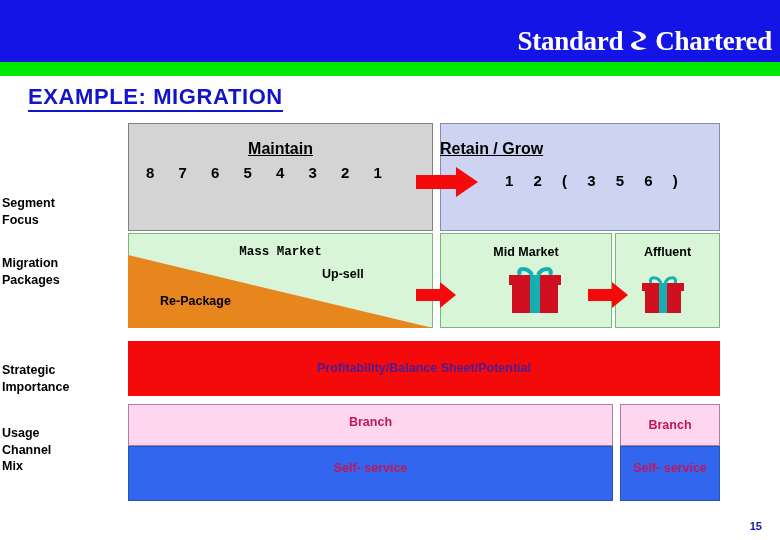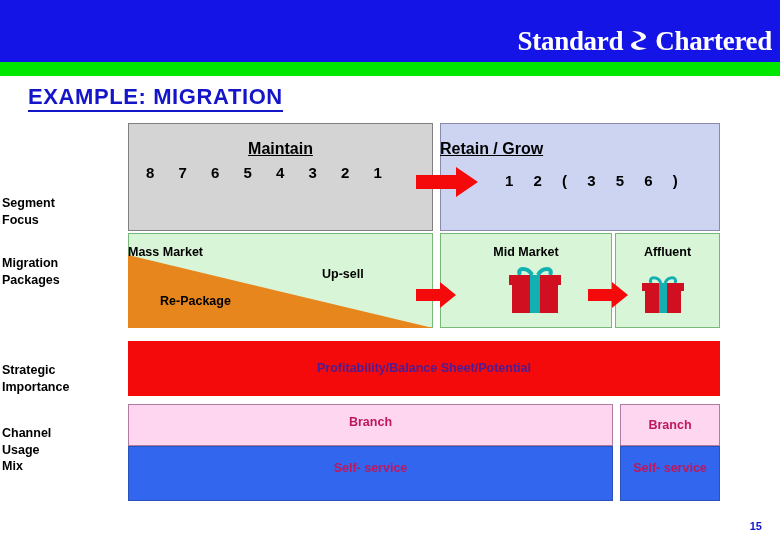--- a/index.html
+++ b/index.html
@@ -125,21 +125,21 @@
   }
   #affluent-box {
     left: 615px; top: 233px; width: 105px; height: 95px;
     background: #d8f5d8; border: 1px solid #7ab87a;
   }
   .seg-name {
     position: absolute;
     font-size: 12.5px; font-weight: bold; color: #000;
     white-space: nowrap;
   }
-  #mass-name { left:128px; top:245px; width:305px; text-align:left; }
+  #mass-name { left:128px; top:245px; width:305px; text-align:center;font-family:Liberation Mono, monospace; }
   #mid-name  { left:440px; top:245px; width:172px; text-align:center; }
   #aff-name  { left:615px; top:245px; width:105px; text-align:center; }
 
   #repackage-wedge {
     left: 128px; top: 255px; width: 305px; height: 73px;
   }
   #repackage-label {
     position:absolute; left: 160px; top: 294px;
     font-size: 12.5px; font-weight: bold; color:#000; white-space:nowrap;
   }
@@ -225,22 +225,22 @@
   <div>Migration</div>
   <div>Packages</div>
 </div>
 
 <div class="row-label" id="lbl-strategic">
   <div>Strategic</div>
   <div>Importance</div>
 </div>
 
 <div class="row-label" id="lbl-channel">
+  <div>Usage</div>
   <div>Channel</div>
-  <div>Usage</div>
   <div>Mix</div>
 </div>
 
 <div class="box" id="maintain-box"></div>
 <div class="box" id="retain-box"></div>
 <div class="hdr-text" id="maintain-hdr">Maintain</div>
 <div class="hdr-text" id="retain-hdr">Retain / Grow</div>
 <div class="numbers" id="numbers-left">8 7 6 5 4 3 2 1</div>
 <div class="numbers" id="numbers-right">1 2 ( 3 5 6 )</div>
 

